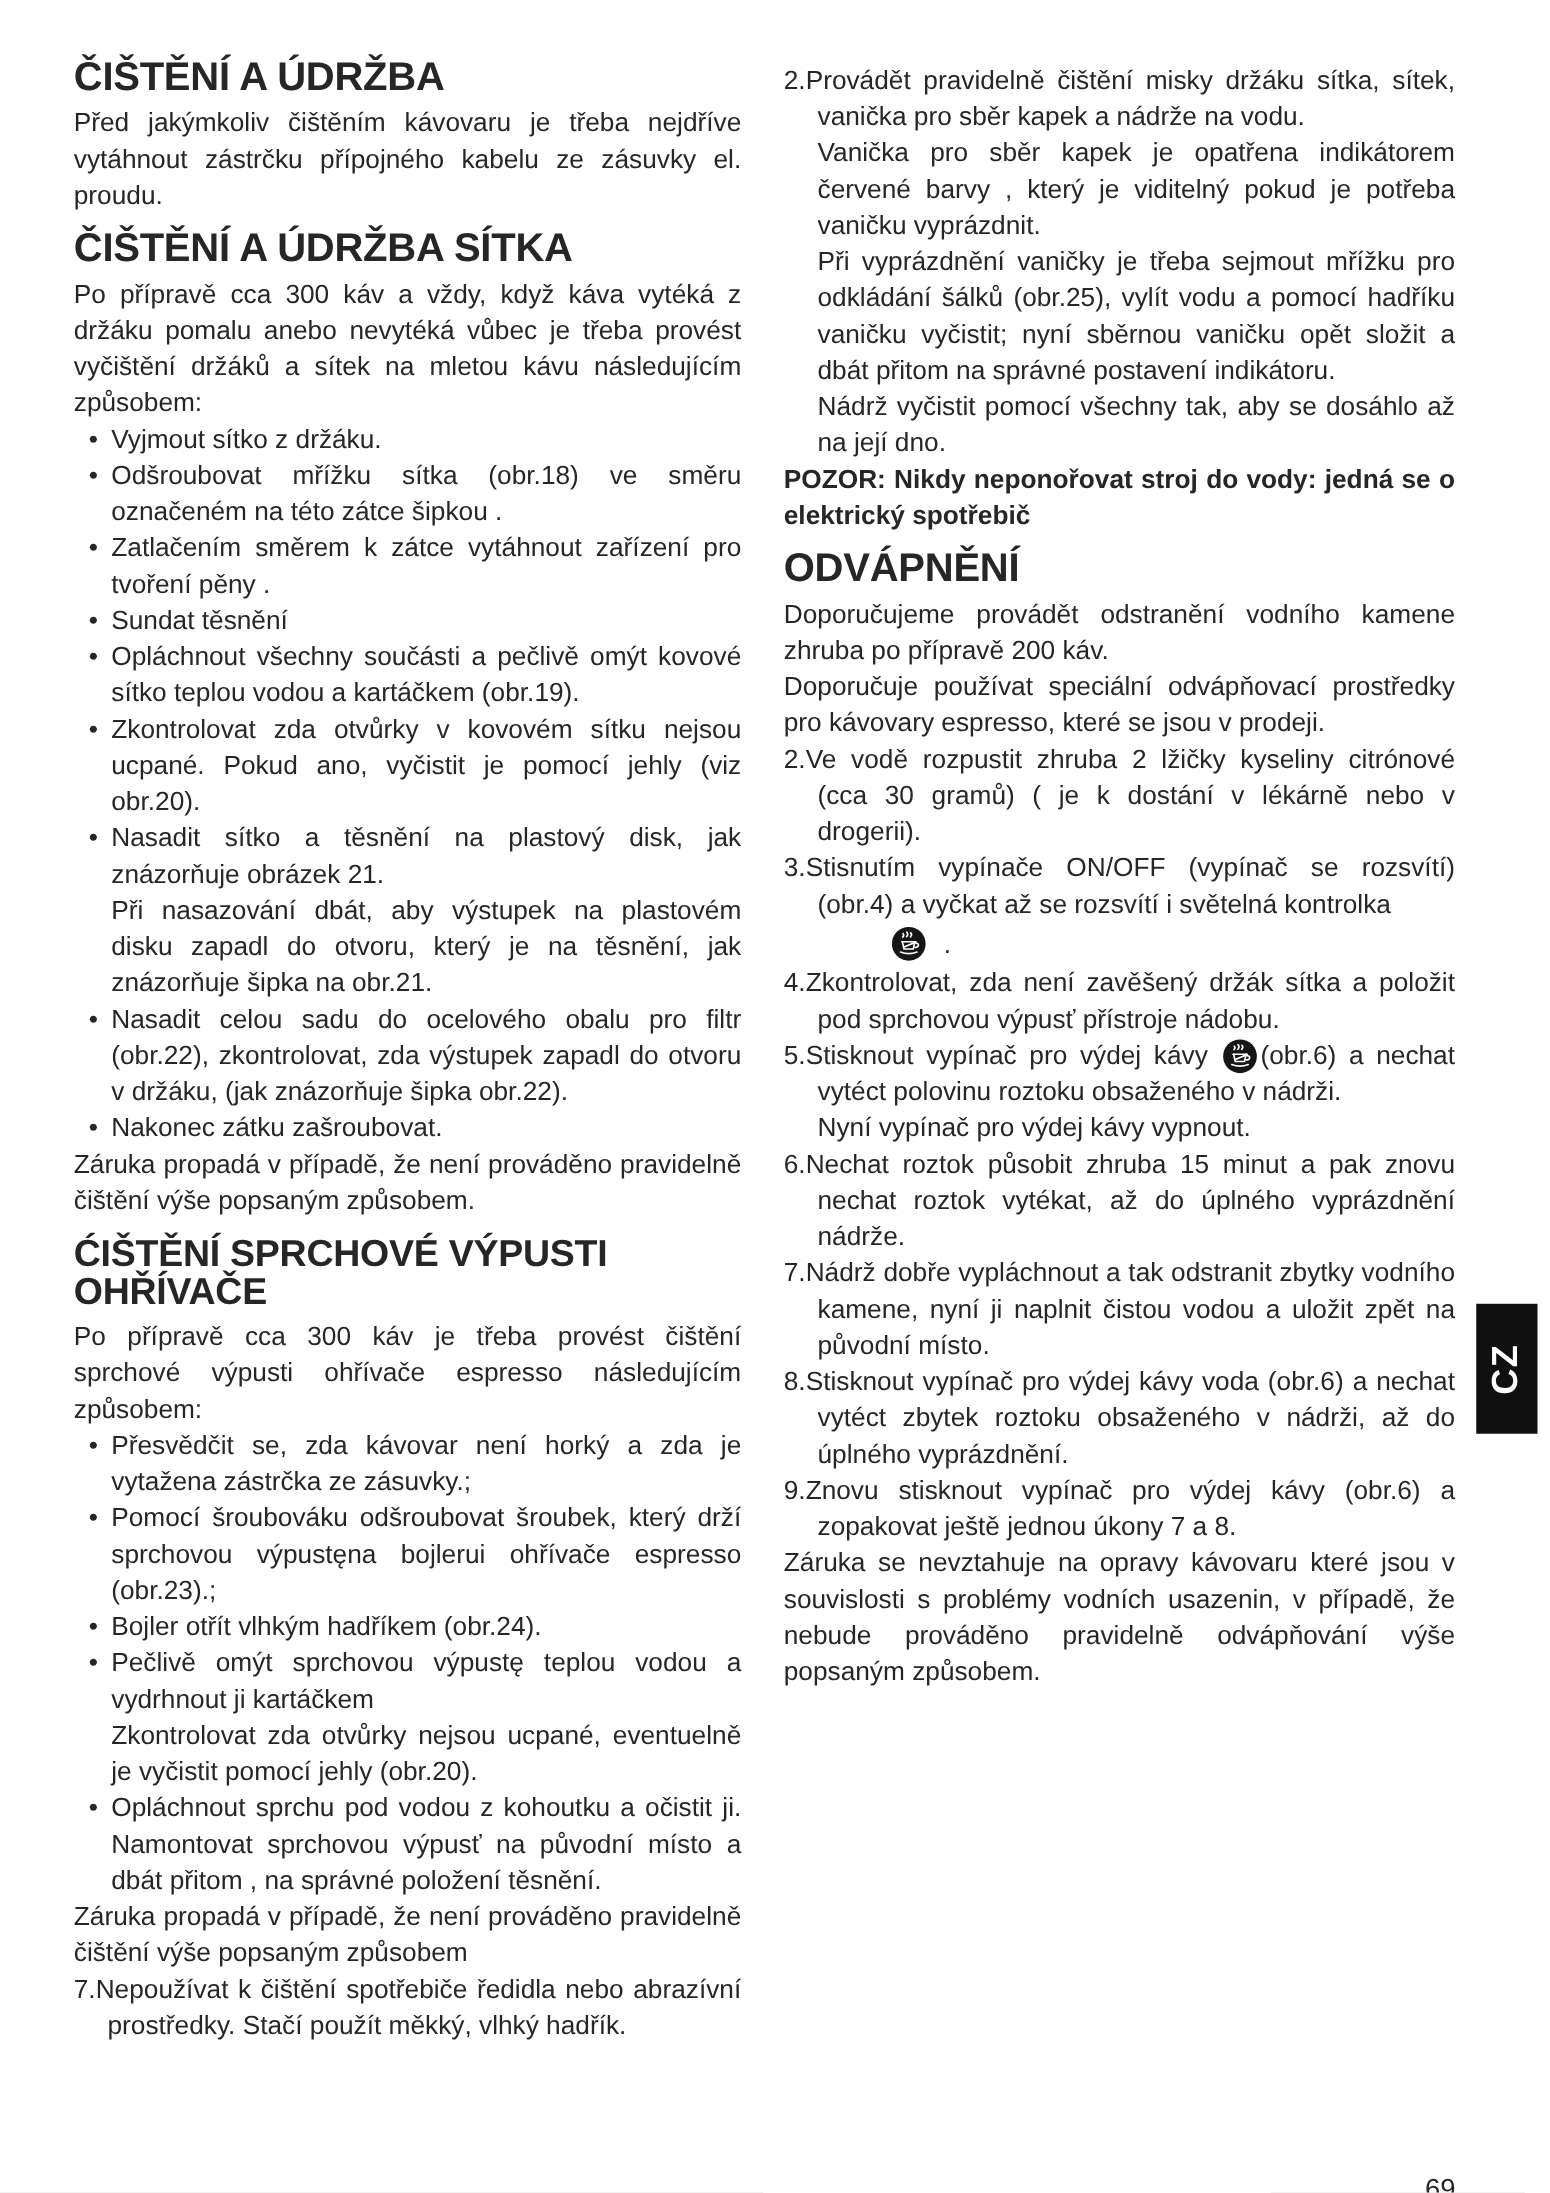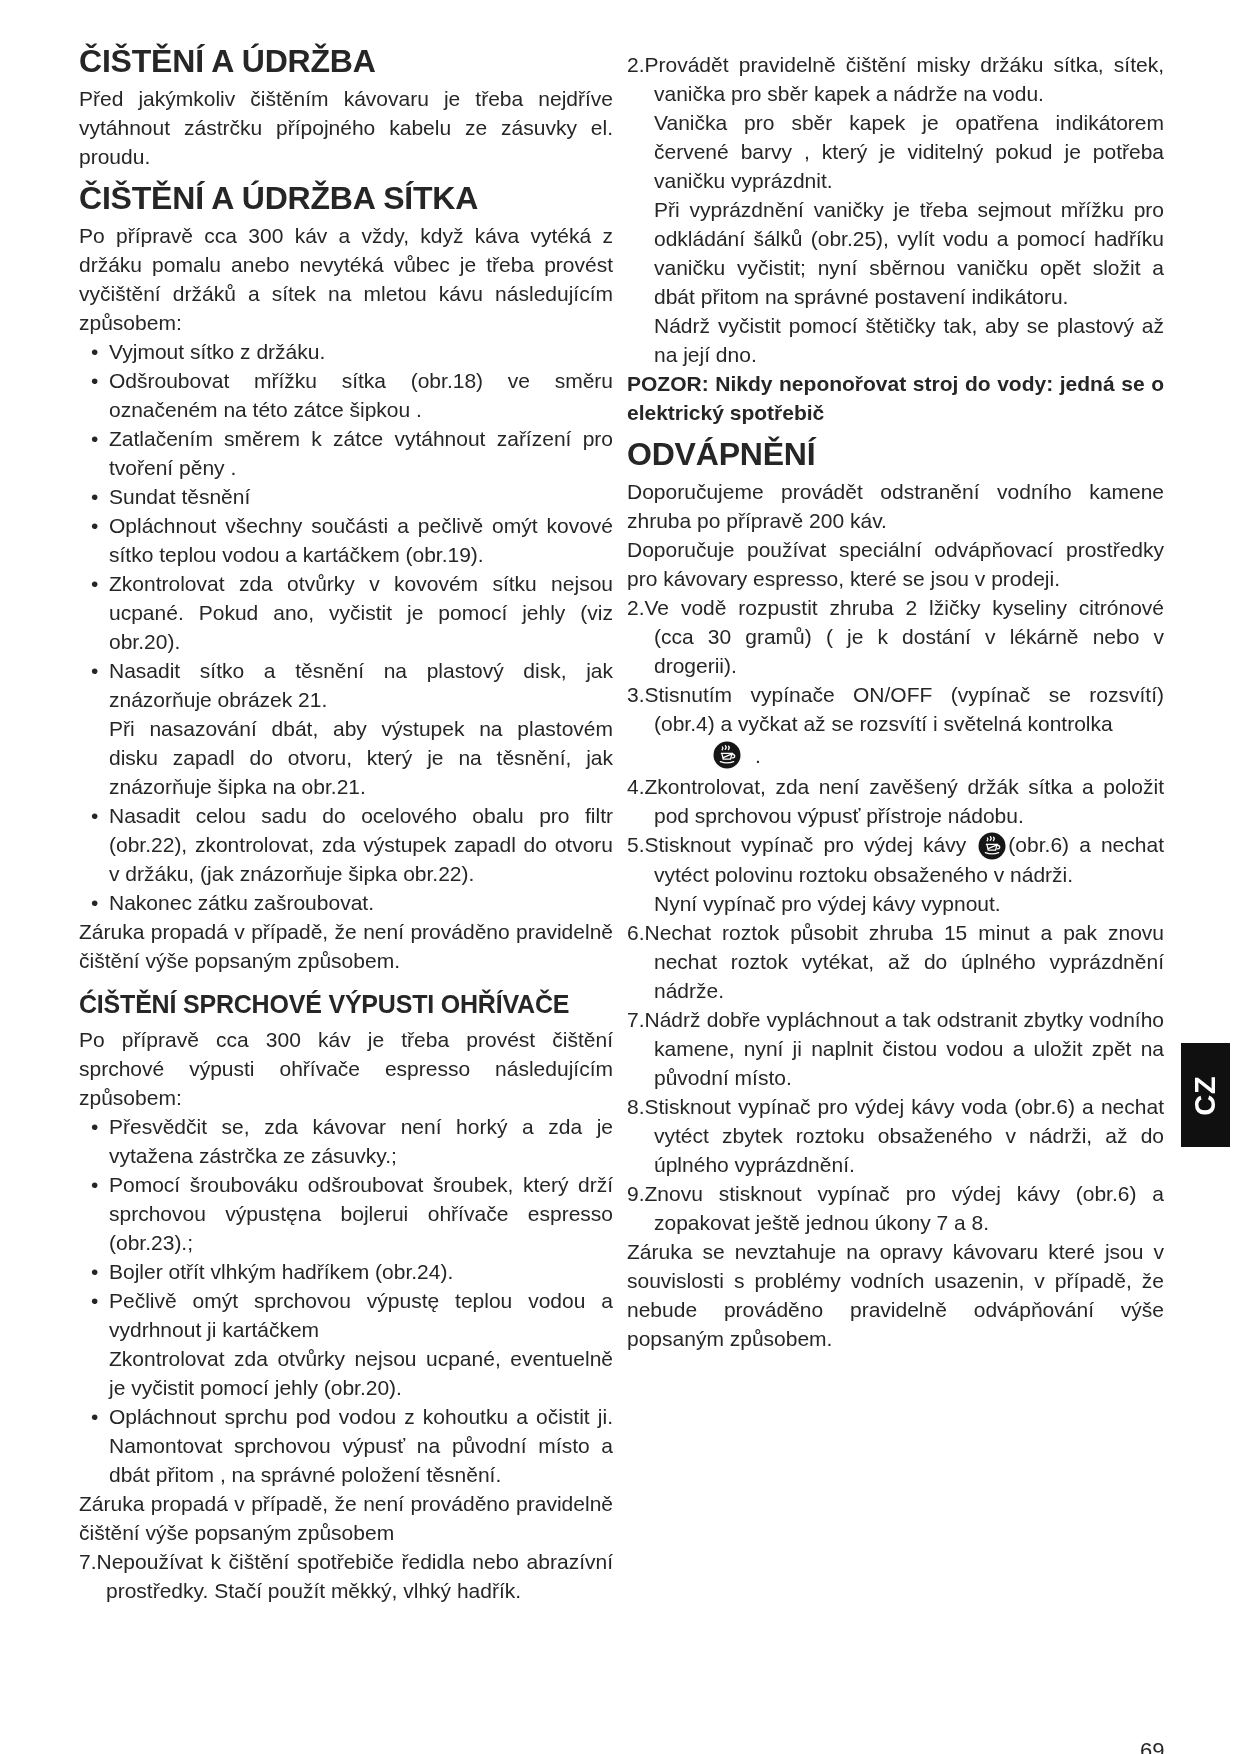--- a/index.html
+++ b/index.html
@@ -3,27 +3,27 @@
 <meta charset="utf-8">
 <style>
   html,body { margin:0; padding:0; background:#e8e8e8; }
   .page {
     position:relative; width:1240px; height:1754px; margin:0 auto;
     background:#ffffff; color:#262626;
     font-family:"Liberation Sans", sans-serif;
     font-size:21px; line-height:29px;
   }
   .col { position:absolute; text-align:justify; }
-  .col-left  { left:79px;  top:44px; width:534px; }
+  .col-left  { left:59px;  top:44px; width:534px; }
   .col-right { left:627px; top:50px; width:537px; }
 
   .h1 { font-weight:bold; font-size:32px; line-height:34px; text-align:left;
         margin:0 0 6px 0; letter-spacing:-0.2px; }
   .h1.mt { margin-top:10px; }
-  .h2 { font-weight:bold; font-size:25px; line-height:30px; text-align:left;
+  .h2 { font-weight:bold; font-size:30px; line-height:30px; text-align:left;
         margin:14px 0 6px 0; letter-spacing:-0.2px; }
   p { margin:0; }
   .bold { font-weight:bold; }
 
   .bullet-item { position:relative; padding-left:30px; }
   .bullet-item .marker { position:absolute; left:12px; top:0; }
 
   .num-item  { padding-left:27px; }
   .num-item .first { text-indent:-27px; }
 
@@ -129,21 +129,21 @@
     <div class="num-item">
       <p class="first">7.Nepoužívat k čištění spotřebiče ředidla nebo abrazívní prostředky. Stačí použít měkký, vlhký hadřík.</p>
     </div>
   </div>
 
   <div class="col col-right">
     <div class="num-item">
       <p class="first">2.Provádět pravidelně čištění misky  držáku sítka, sítek, vanička pro sběr kapek a nádrže na vodu.</p>
       <p>Vanička pro sběr kapek je opatřena indikátorem červené barvy , který je viditelný pokud je potřeba vaničku vyprázdnit.</p>
       <p>Při vyprázdnění vaničky je třeba sejmout mřížku pro odkládání šálků (obr.25), vylít vodu a pomocí hadříku vaničku vyčistit; nyní sběrnou vaničku opět složit a dbát přitom na správné postavení indikátoru.</p>
-      <p>Nádrž vyčistit pomocí štětičky tak, aby se plastový až na její dno.</p>
+      <p>Nádrž vyčistit pomocí všechny tak, aby se dosáhlo až na její dno.</p>
     </div>
 
     <p class="bold">POZOR: Nikdy neponořovat stroj do vody: jedná se o elektrický spotřebič</p>
 
     <div class="h1 mt">ODVÁPNĚNÍ</div>
     <p>Doporučujeme provádět odstranění vodního kamene zhruba po přípravě 200 káv.</p>
     <p>Doporučuje používat speciální odvápňovací prostředky pro kávovary espresso, které se jsou v prodeji.</p>
 
     <div>
       <div class="num-item">

